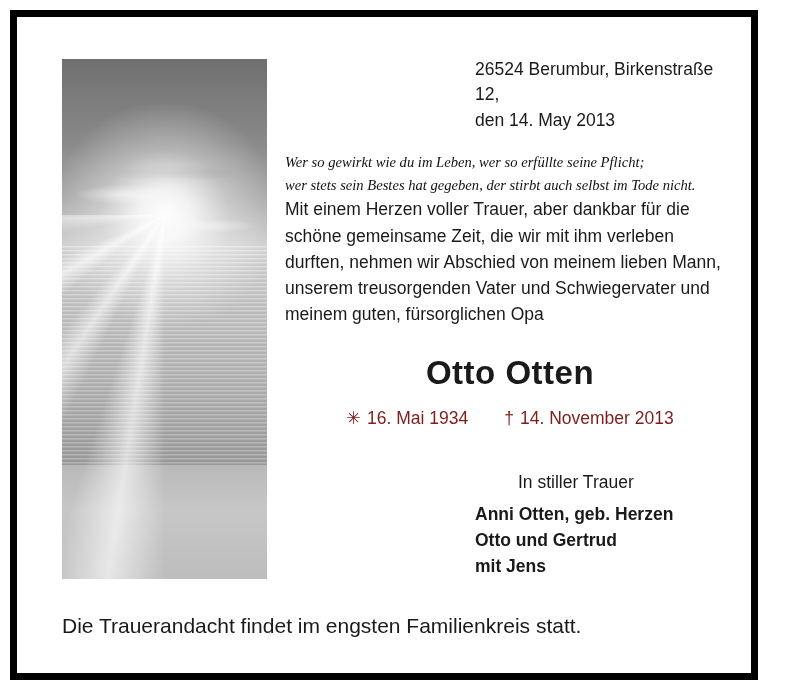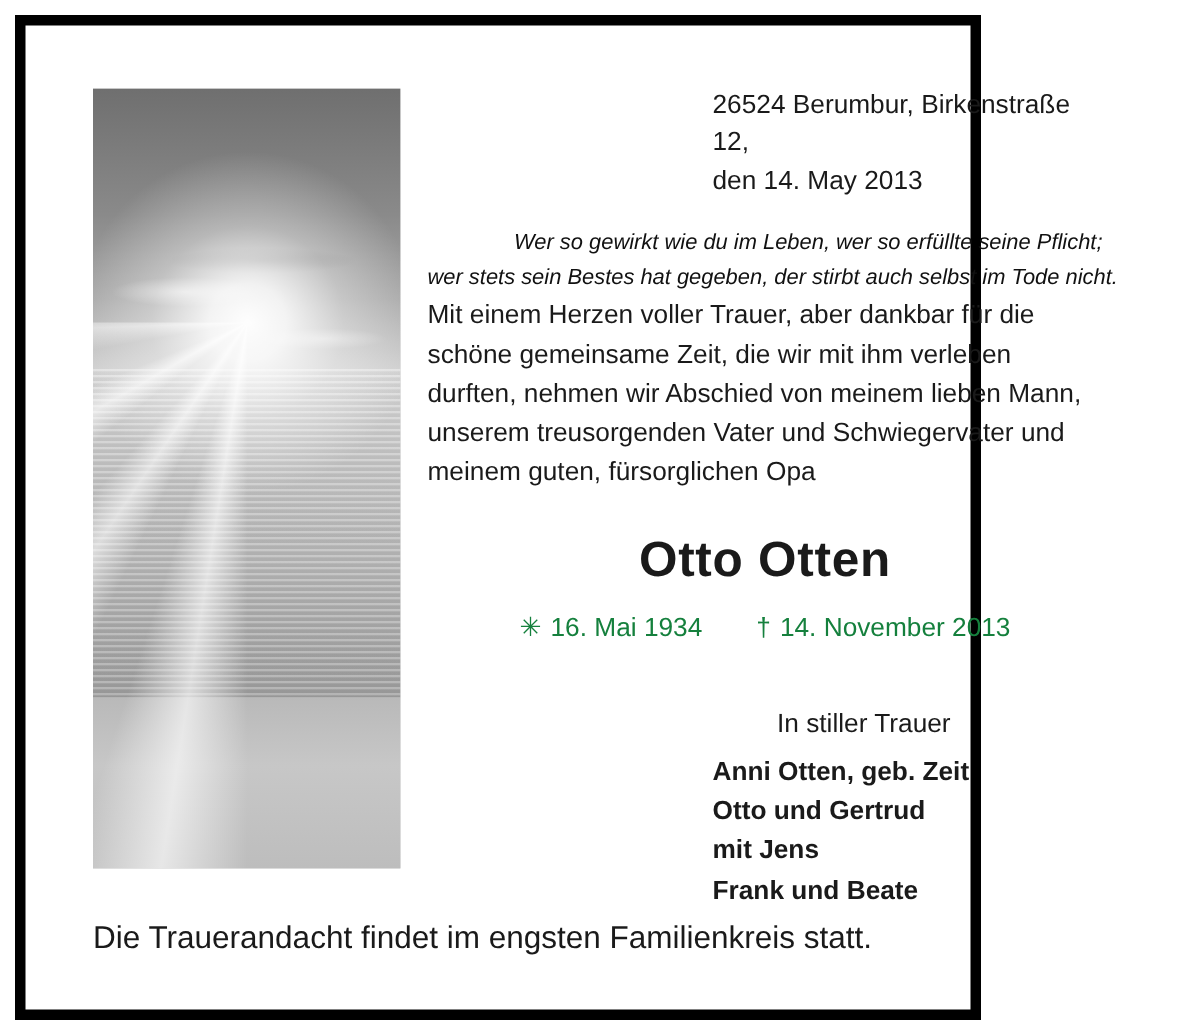--- a/index.html
+++ b/index.html
@@ -12,21 +12,21 @@
     height: 690px;
     font-family: "Liberation Sans", sans-serif;
     color: #1a1a1a;
     overflow: hidden;
   }
 
   #obituary-card {
     position: absolute;
     left: 10px;
     top: 10px;
-    width: 644px;
+    width: 748px;
     height: 670px;
     box-sizing: border-box;
     border: 7px solid #000000;
     background: #ffffff;
   }
 
   .inner {
     position: relative;
     width: 100%;
     height: 100%;
@@ -142,25 +142,25 @@
   .addr {
     font-size: 17.5px;
     line-height: 1.45;
     color: #1a1a1a;
     text-align: left;
   }
   #address-block { margin-left: 190px; }
 
   #verse {
     margin-top: 18px;
-    font-family: Liberation Sans, sans-serif;
+    font-family: Liberation Serif, serif;
     font-style: italic;
     font-size: 14.6px;
     line-height: 1.55;
-    text-align: right;
+    text-align: left;
     color: #111;
   }
   #verse div { white-space: nowrap; }
 
   #tribute {
     font-size: 17.5px;
     line-height: 1.5;
     text-align: left;
     color: #1a1a1a;
   }
@@ -174,21 +174,21 @@
     color: #1a1a1a;
   }
 
   #dates-row {
     margin-top: 16px;
     display: flex;
     justify-content: center;
     align-items: baseline;
     gap: 36px;
     font-size: 17.5px;
-    color: #15803d;
+    color: #7f1d1d;
   }
   .date-item { white-space: nowrap; }
   .sym { margin-right: 6px; }
 
   #mourners {
     margin-top: 40px;
     margin-left: 190px;
     font-size: 17.5px;
     line-height: 1.5;
   }
@@ -241,24 +241,23 @@
         <div class="date-item">
           <span class="sym">✳</span><span>16. Mai 1934</span>
         </div>
         <div class="date-item">
           <span class="sym">†</span><span>14. November 2013</span>
         </div>
       </div>
 
       <div id="mourners">
         <div class="lead">In stiller Trauer</div>
-        <div class="name">Anni Otten, geb. Zeit</div>
+        <div class="name">Anni Otten, geb. Herzen</div>
         <div class="name">Otto und Gertrud</div>
         <div class="name">mit Jens</div>
-        <div class="name">Frank und Beate</div>
       </div>
 
     </div>
 
     <div id="footer-notes">
       <div>Die Trauerandacht findet im engsten Familienkreis statt.</div>
     </div>
 
   </div>
 </div>

